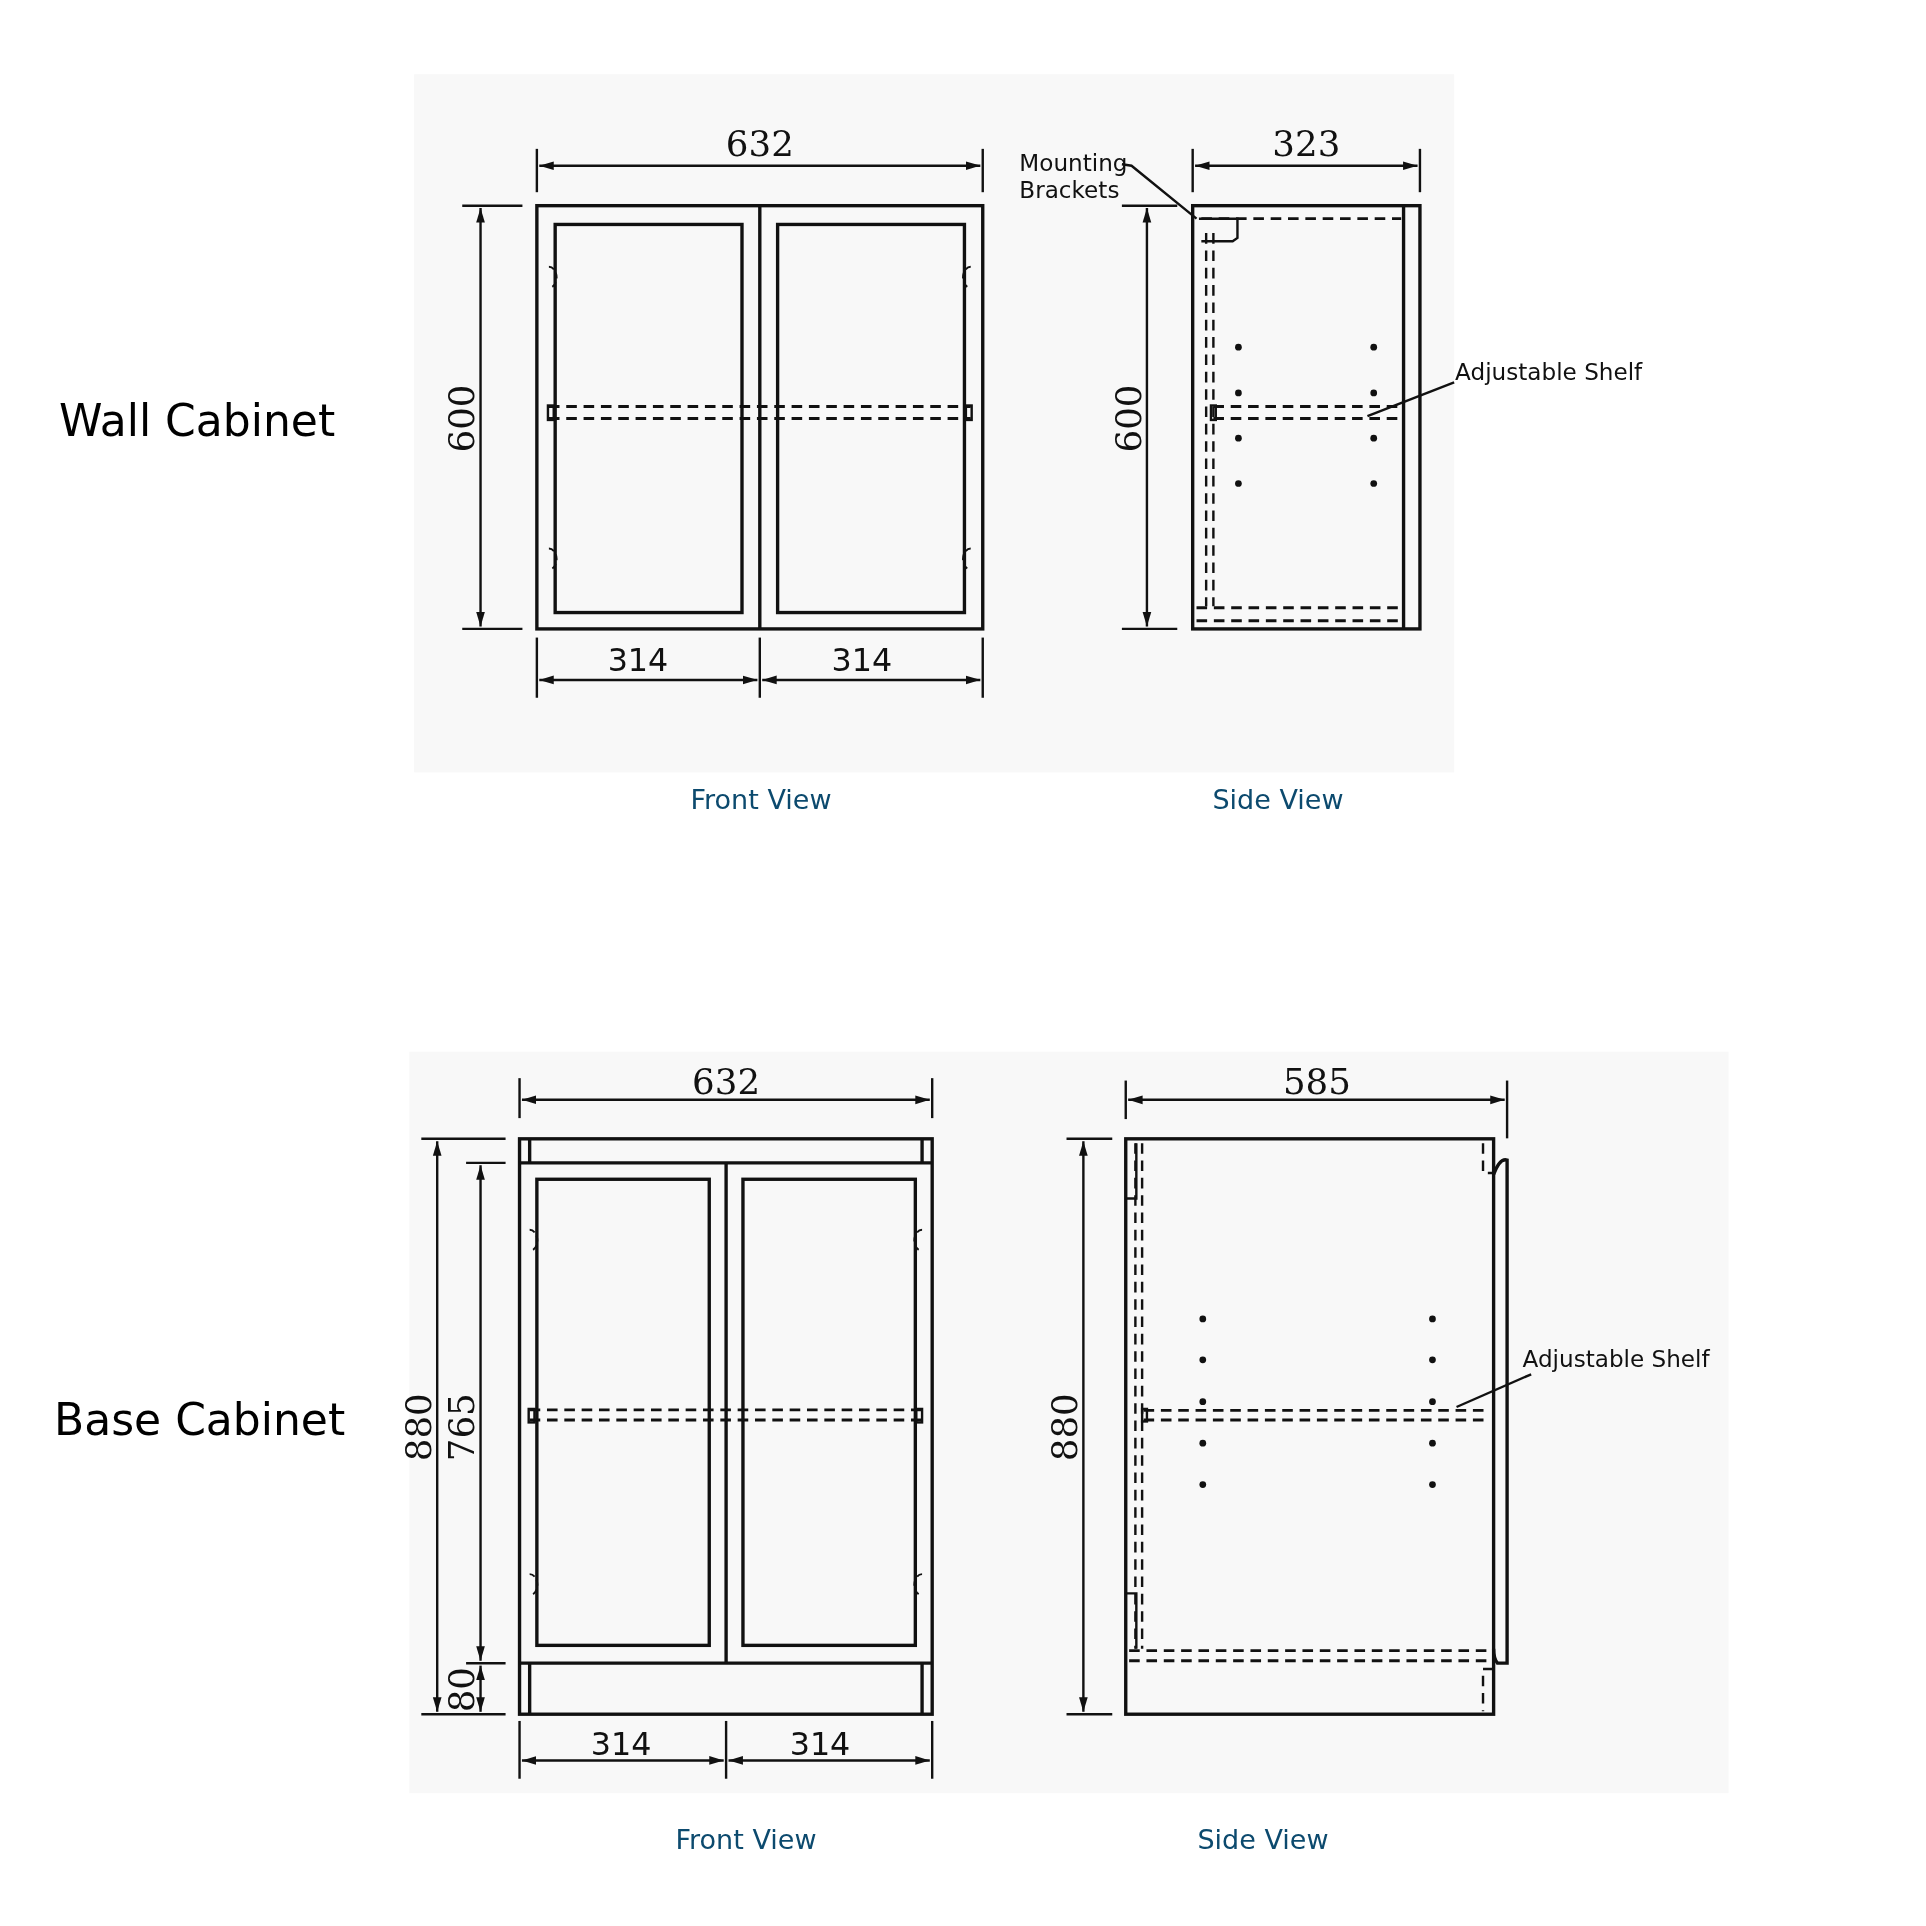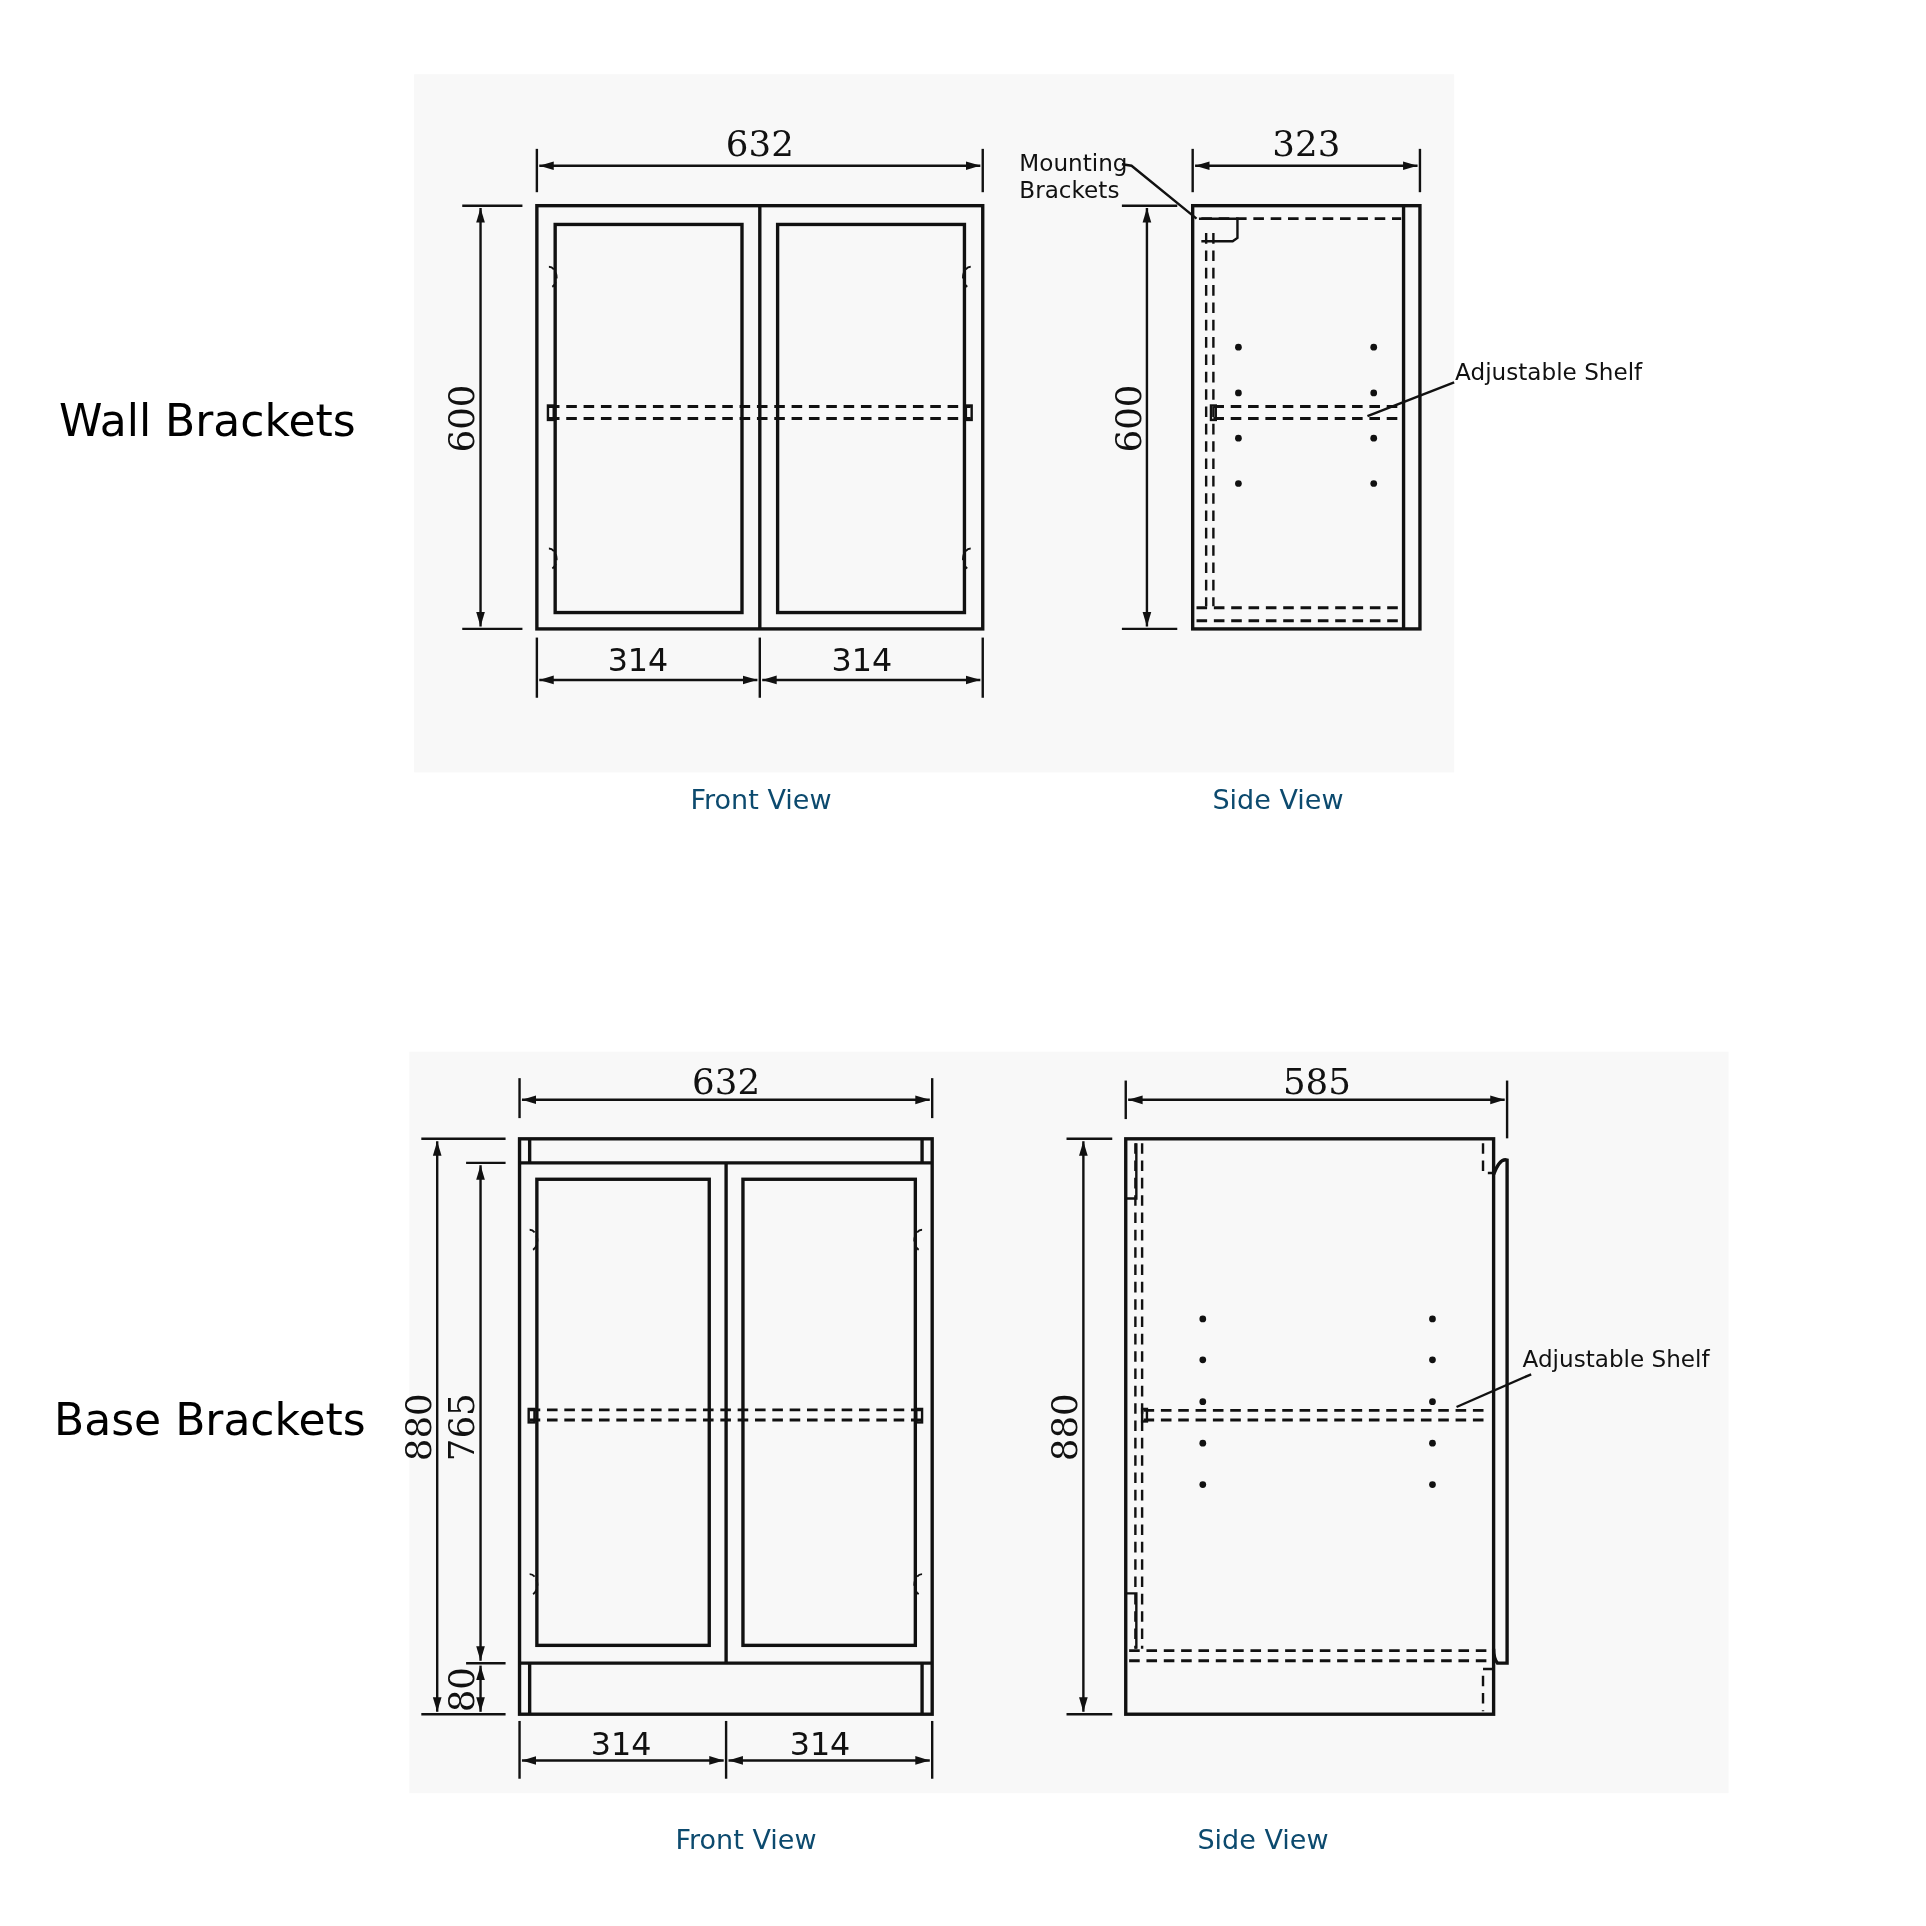--- a/index.html
+++ b/index.html
@@ -206,20 +206,20 @@
         <circle class="dot" cx="2975" cy="2993" r="7"></circle>
     <circle class="dot" cx="2498" cy="3079" r="7"></circle>
         <circle class="dot" cx="2975" cy="3079" r="7"></circle>
 
     <text class="callout" x="3162" y="2835">Adjustable Shelf</text>
     <line class="thin" x1="3180" y1="2850" x2="3025" y2="2918"></line>
   </g>
 </svg>
 </div>
 
-<div class="row-label" style="left:59px; top:395px;">Wall Brackets</div>
-<div class="row-label" style="left:54px; top:1394px;">Base Brackets</div>
+<div class="row-label" style="left:59px; top:395px;">Wall Cabinet</div>
+<div class="row-label" style="left:54px; top:1394px;">Base Cabinet</div>
 
 <div class="view-label" style="left:761px; top:784px;">Front View</div>
 <div class="view-label" style="left:1278px; top:784px;">Side View</div>
 <div class="view-label" style="left:746px; top:1824px;">Front View</div>
 <div class="view-label" style="left:1263px; top:1824px;">Side View</div>
 
 
 </body></html>

